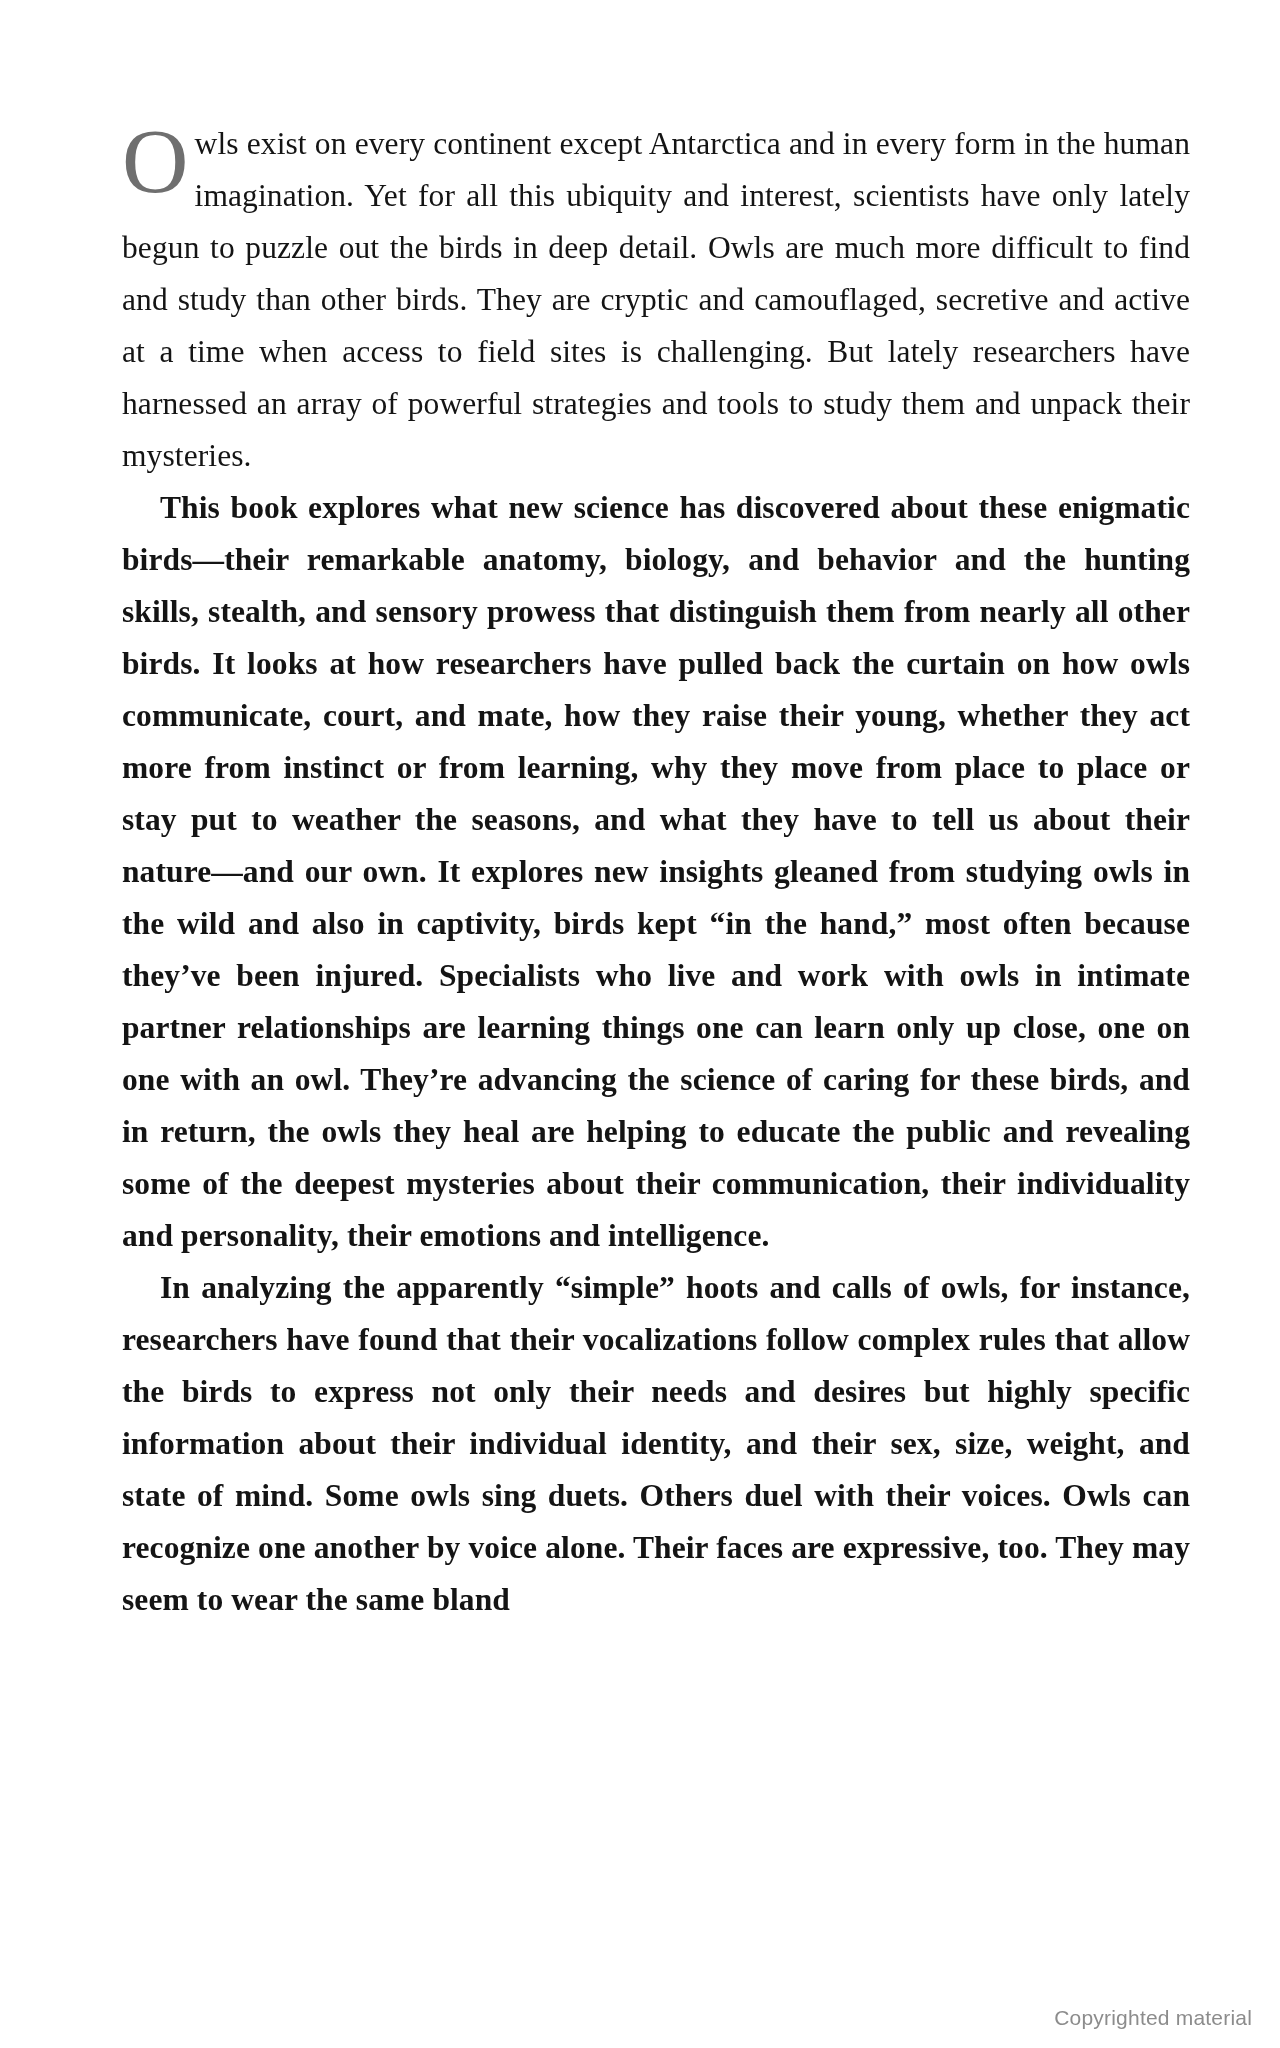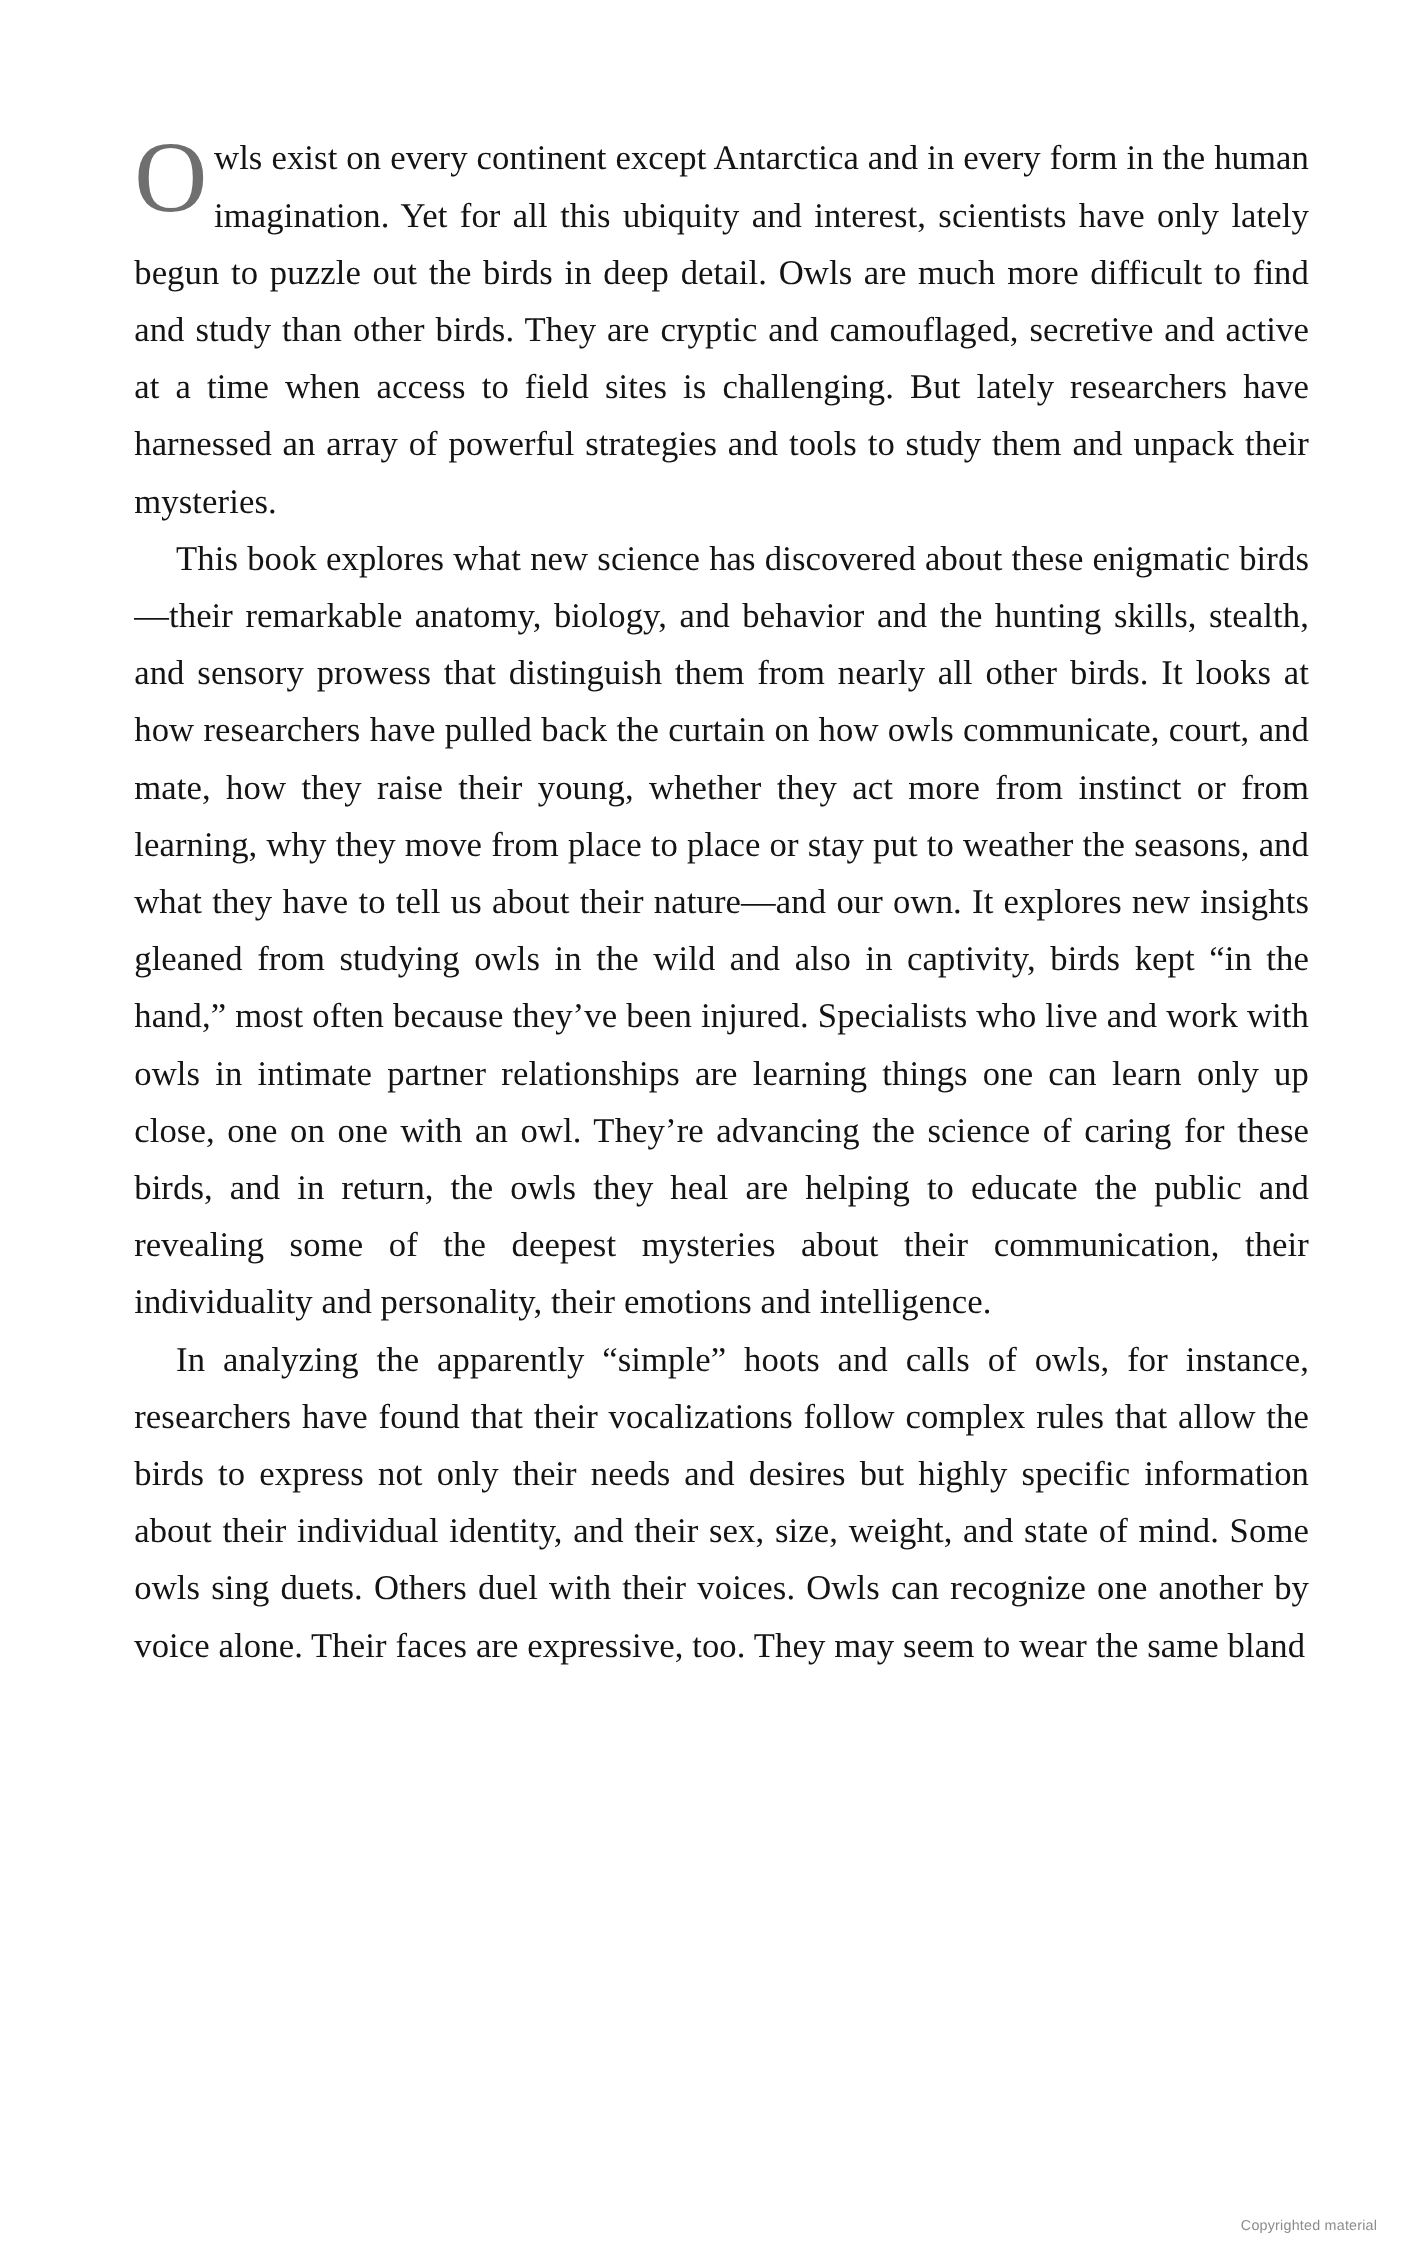--- a/index.html
+++ b/index.html
@@ -33,41 +33,42 @@
     margin: 0;
     font-size: 31.5px;
     line-height: 52px;
     text-align: justify;
     text-justify: inter-word;
     color: #141414;
     letter-spacing: 0.1px;
   }
   p.body-par.indented {
     text-indent: 38px;
+    font-weight: bold;
   }
   p.body-par.first {
     text-indent: 0;
   }
   
   .dropcap {
     float: left;
     font-family: "Liberation Serif", serif;
     font-size: 92px;
     line-height: 74px;
     padding: 6px 4px 0 0;
     margin: 0 2px 0 0;
     color: #6f6f6f;
     font-weight: 400;
   }
   .copyright-note {
     position: absolute;
     right: 28px;
     bottom: 18px;
     font-family: "Liberation Sans", sans-serif;
-    font-size: 13px;
+    font-size: 21px;
     color: #8c8c8c;
     letter-spacing: 0.2px;
   }
 </style>
 </head>
 <body>
 
 <div class="page">
 
   <div class="text-column">

